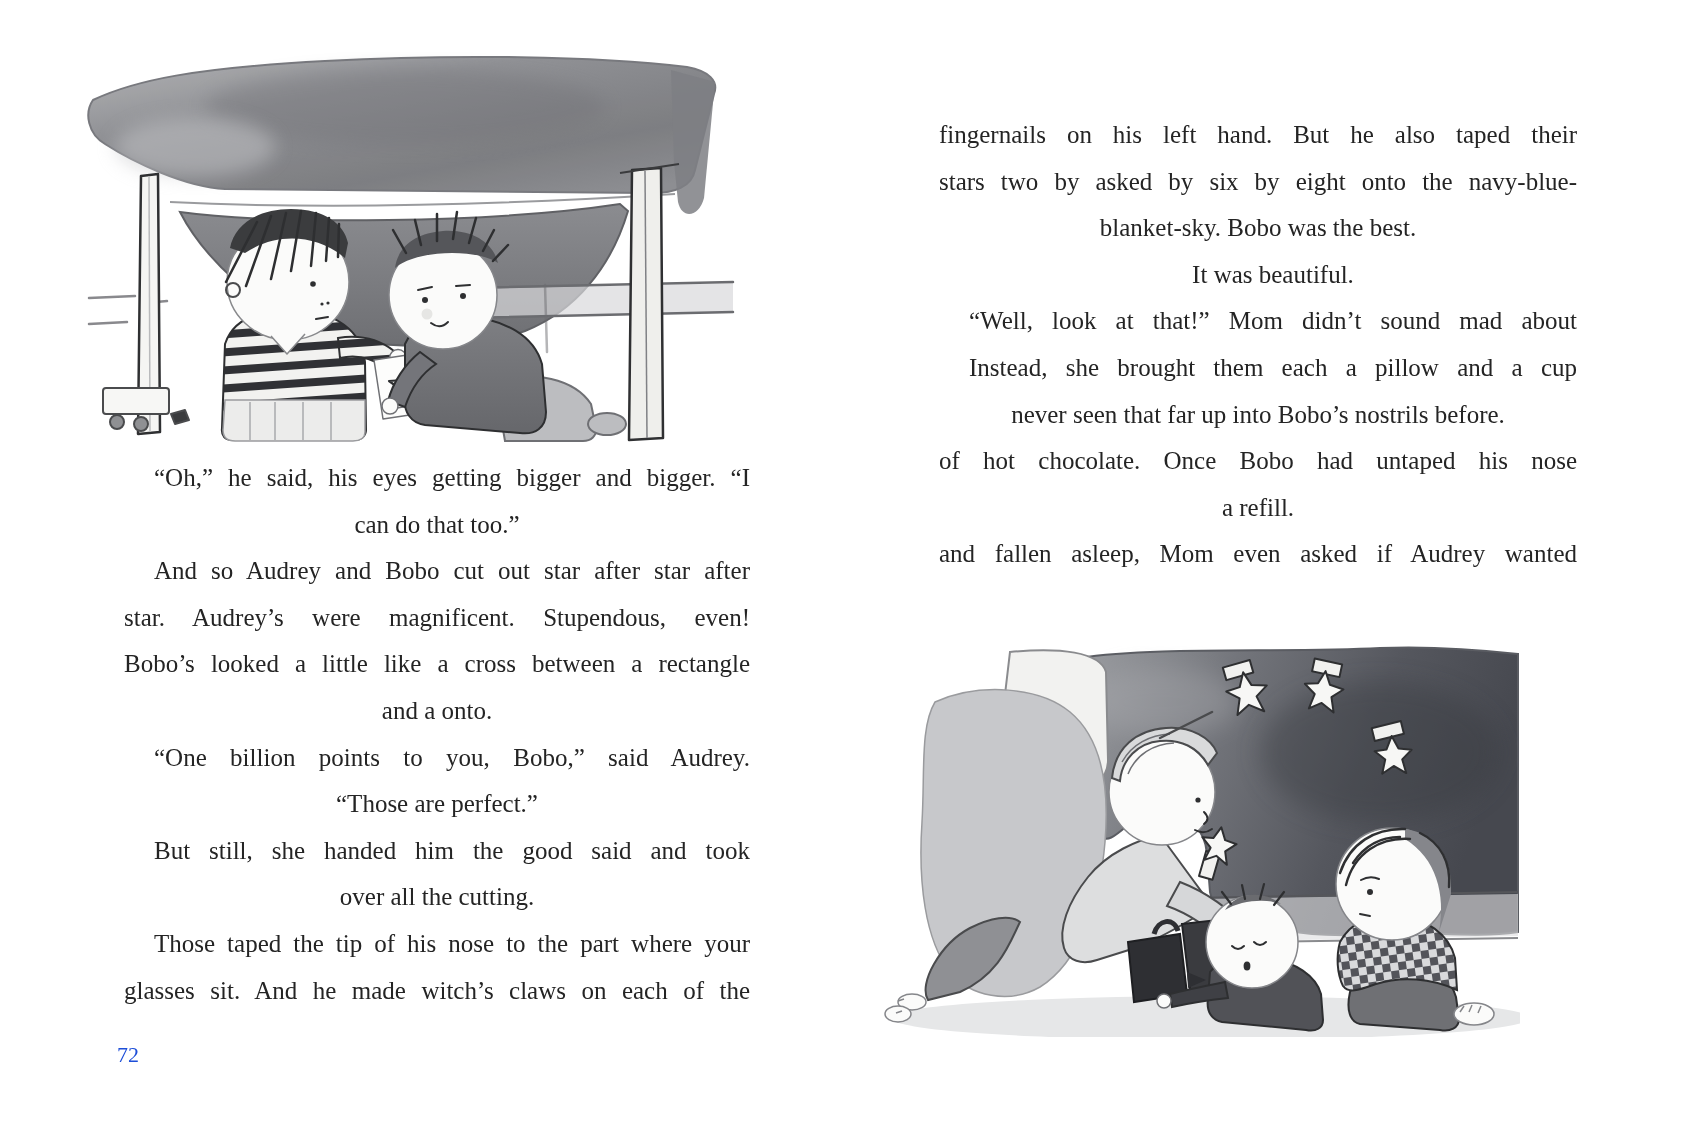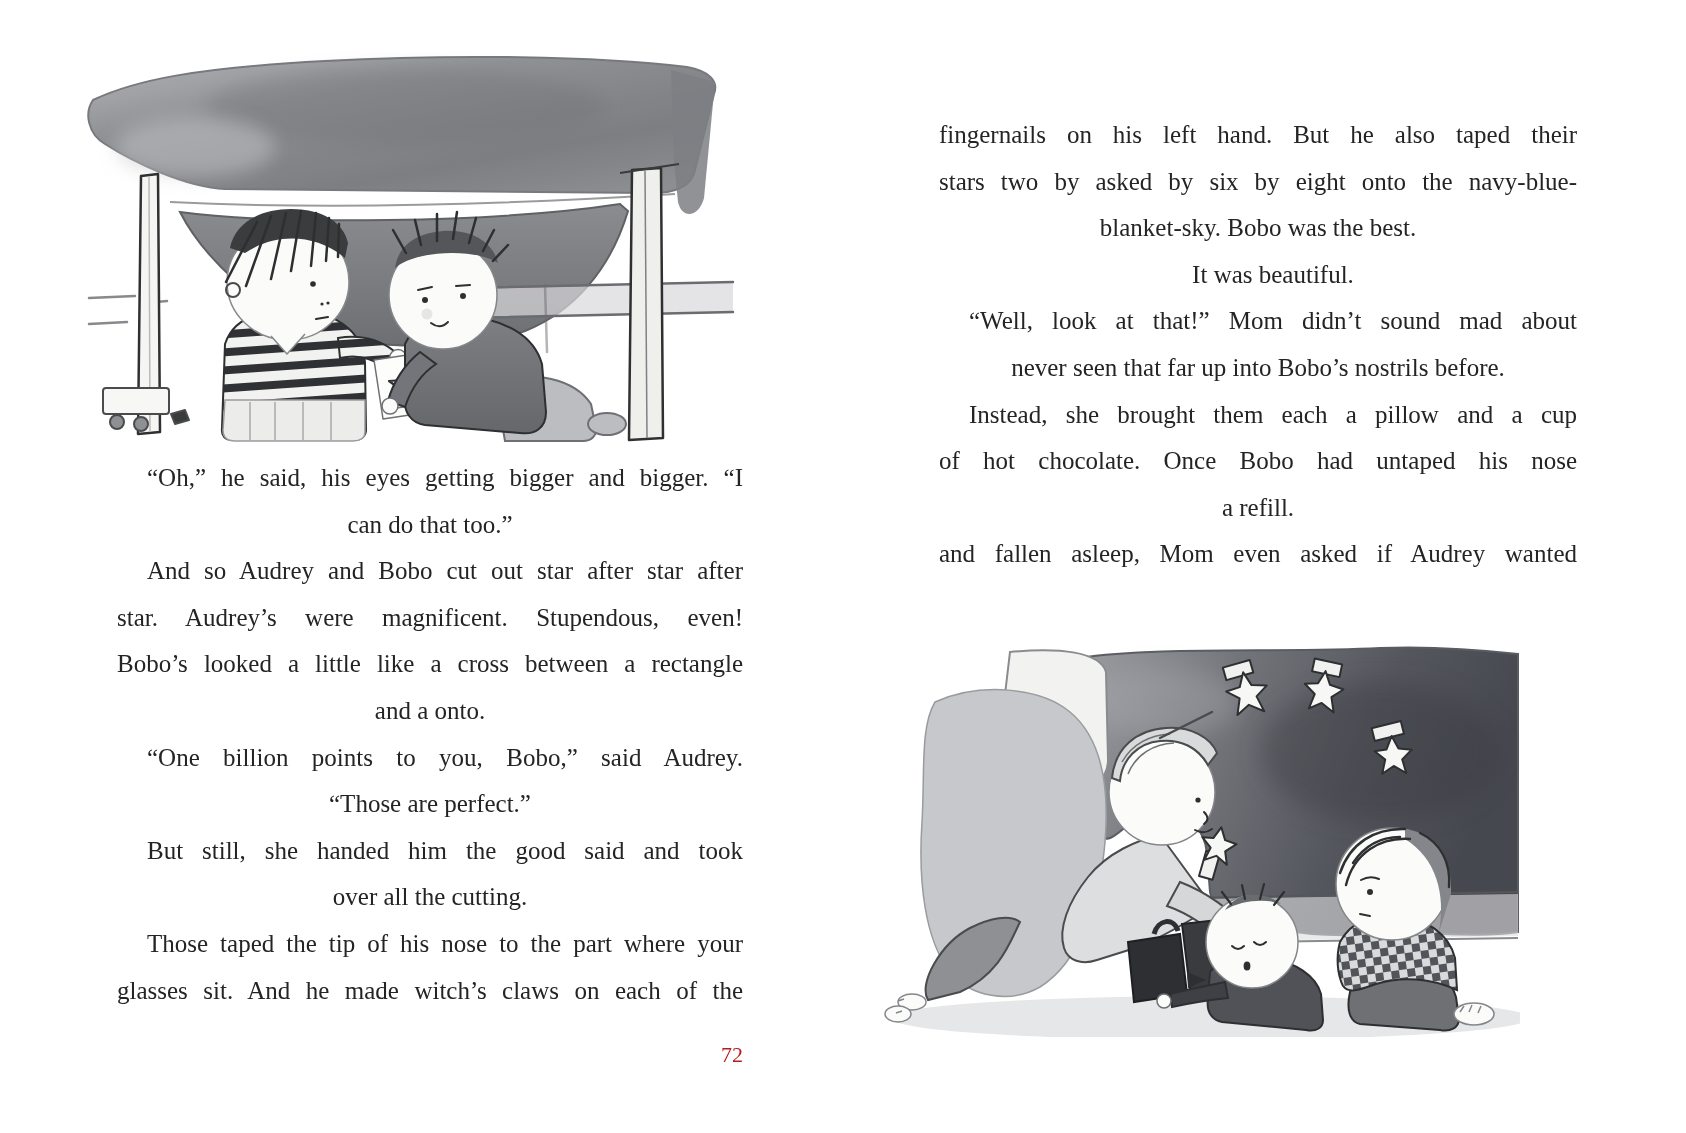--- a/index.html
+++ b/index.html
@@ -6,25 +6,25 @@
   body{
     width:1686px;height:1133px;position:relative;overflow:hidden;
     background:#ffffff;
     font-family:"Liberation Serif","DejaVu Serif",serif;
     color:#242424;
   }
   .text-col{position:absolute;font-size:25px;line-height:46.6px;color:#242424;}
   .text-col .line{white-space:nowrap;text-align:center;}
   .line.just{text-align:justify;text-align-last:justify;}
   .line.ind{text-indent:30px;}
-  #left-text{left:117px;top:455px;width:626px;}
+  #left-text{left:124px;top:455px;width:626px;}
   #right-text{left:927px;top:112px;width:638px;margin-left:12px;}
   #page-num{
     position:absolute;left:117px;top:1042px;width:626px;
-    text-align:right;font-size:22px;color:#b91c1c;
+    text-align:left;font-size:22px;color:#1d4ed8;
   }
   .illus{position:absolute;}
   #illus-fort{left:75px;top:52px;}
   #illus-night{left:860px;top:642px;}
   svg{display:block;}
 </style>
 </head>
 <body>
 
 <div>
@@ -168,22 +168,22 @@
 </div>
 
 <div>
 
   <div class="text-col" id="right-text">
     <div class="line just">fingernails on his left hand. But he also taped their</div>
     <div class="line just">stars two by asked by six by eight onto the navy-blue-</div>
     <div class="line">blanket-sky. Bobo was the best.</div>
     <div class="line ind">It was beautiful.</div>
     <div class="line ind just">“Well, look at that!” Mom didn’t sound mad about</div>
+    <div class="line ind just">Instead, she brought them each a pillow and a cup</div>
     <div class="line">never seen that far up into Bobo’s nostrils before.</div>
-    <div class="line ind just">Instead, she brought them each a pillow and a cup</div>
     <div class="line just">of hot chocolate. Once Bobo had untaped his nose</div>
     <div class="line">a refill.</div>
     <div class="line just">and fallen asleep, Mom even asked if Audrey wanted</div>
   </div>
 
   <div class="illus" id="illus-night">
     <svg width="660" height="395" viewBox="0 0 660 395">
       <defs>
         <linearGradient id="gSky" x1="0" y1="0" x2="1" y2="0.25">
           <stop offset="0" stop-color="#9b9da1"></stop>

